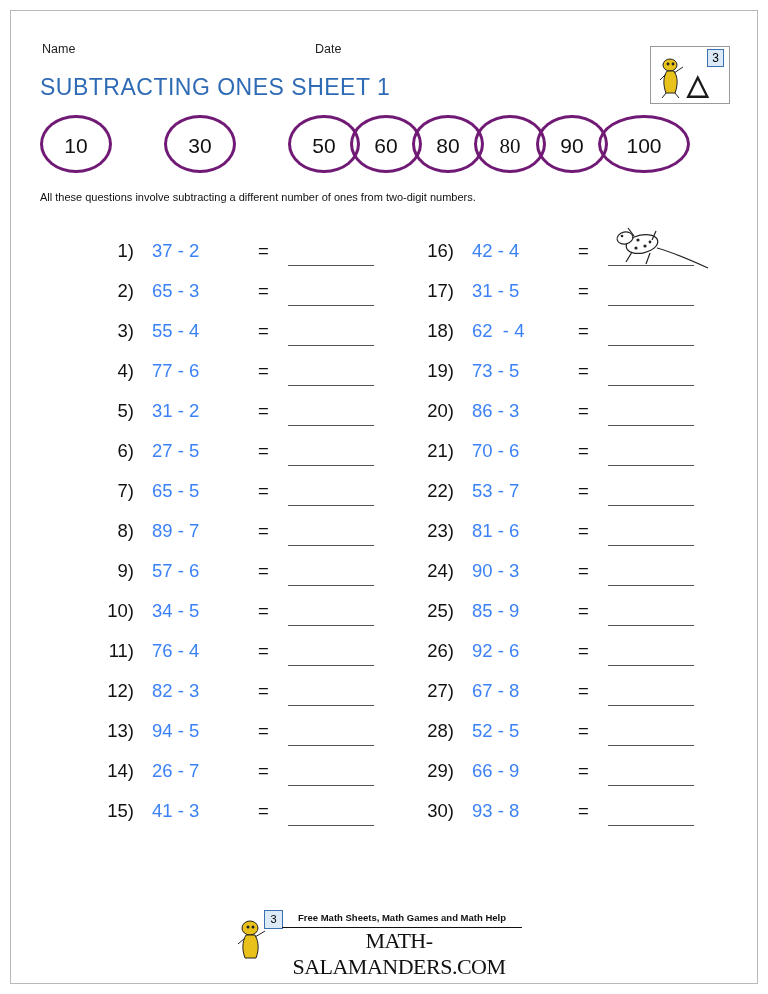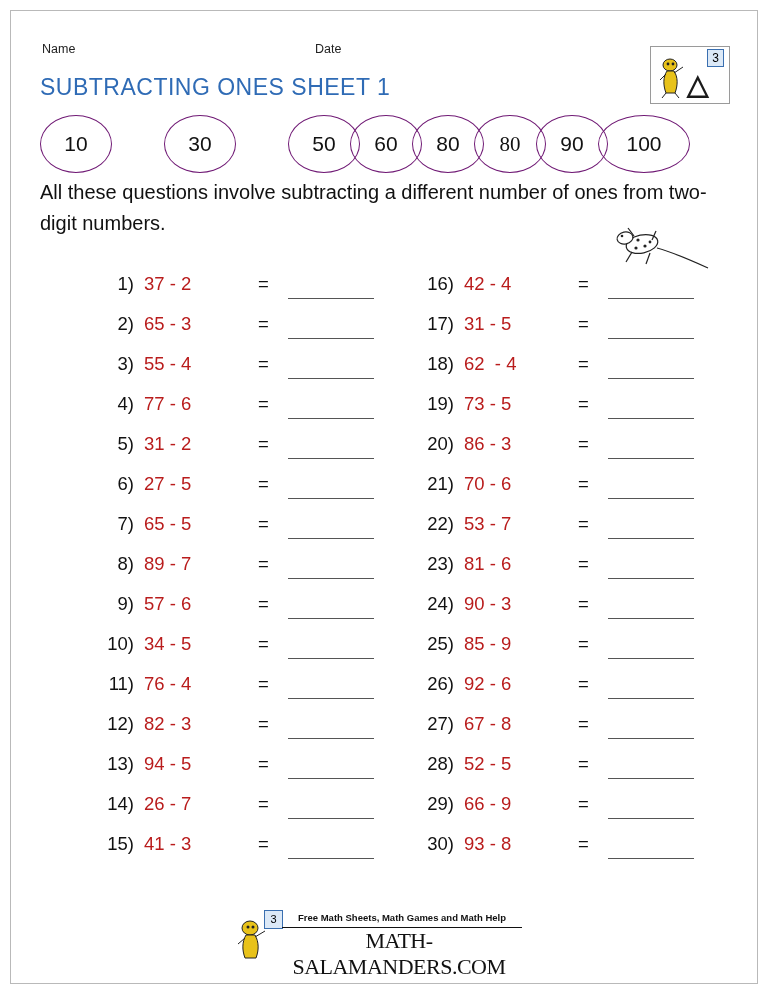--- a/index.html
+++ b/index.html
@@ -109,37 +109,37 @@
     margin-top: 14px;
     position: relative;
     height: 62px;
     width: 648px;
   }
   .oval {
     position: absolute;
     top: 0;
     width: 72px;
     height: 58px;
-    border: 1px solid #701a75;
+    border: 3px solid #701a75;
     border-radius: 50%;
     background: transparent;
     box-sizing: border-box;
     text-align: center;
     line-height: 56px;
     font-size: 21px;
     color: #111;
   }
   .oval.wide {
     width: 92px;
   }
 
   
   .instructions {
-    margin-top: 0;
-    font-size: 20px;
+    margin-top: 12px;
+    font-size: 11px;
     line-height: 1.55;
     color: #111;
     width: 670px;
   }
 
   
   .lizard {
     position: absolute;
     right: 18px;
     top: 196px;
@@ -168,24 +168,24 @@
     position: absolute;
     left: 0;
     top: 6px;
     width: 36px;
     text-align: right;
     font-size: 18.5px;
     color: #111;
   }
   .qexpr {
     position: absolute;
-    left: 46px;
+    left: 54px;
     top: 6px;
     font-size: 18.5px;
-    color: #b91c1c;
+    color: #3b82f6;
     white-space: pre;
   }
   .qeq {
     position: absolute;
     left: 160px;
     top: 6px;
     font-size: 18.5px;
     color: #111;
   }
   .ansline {

